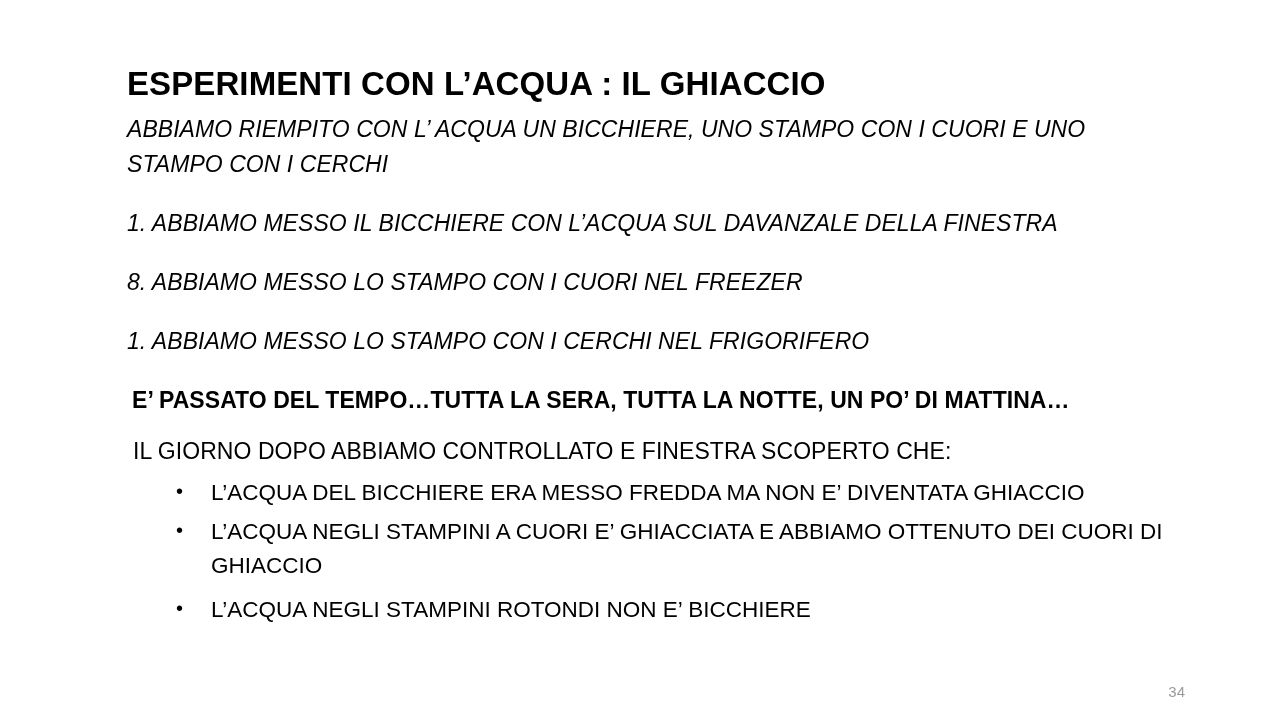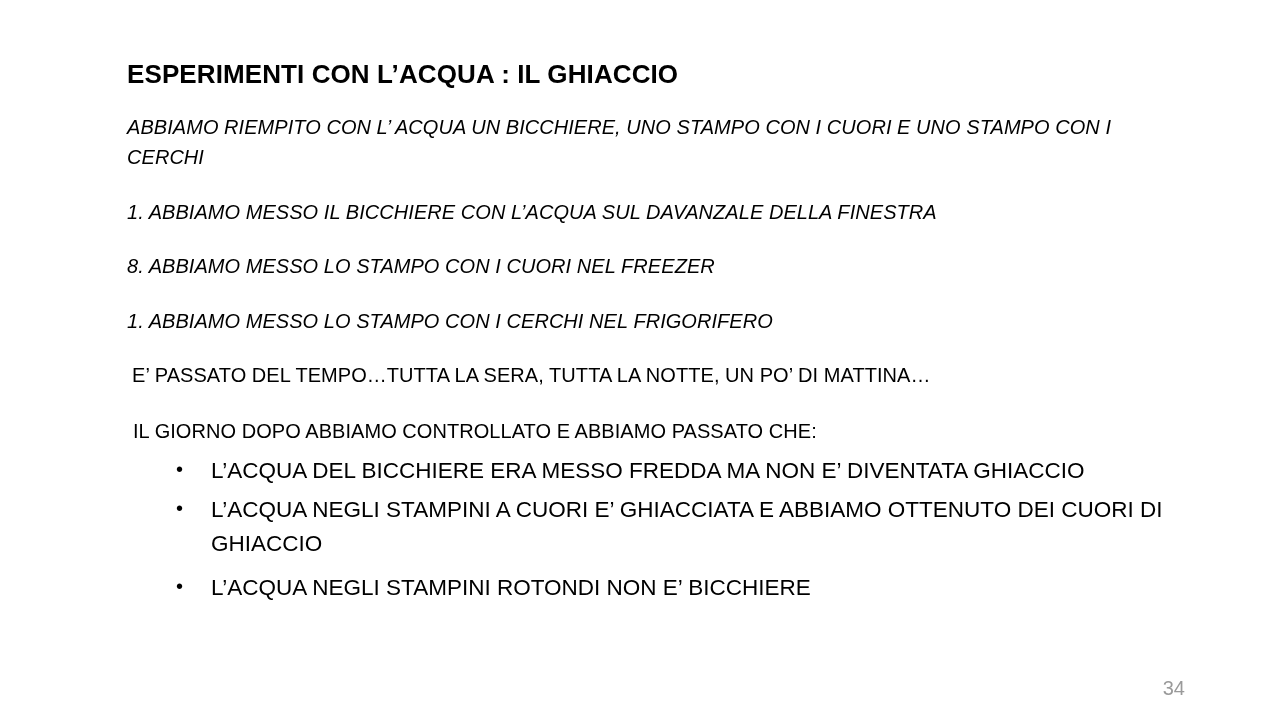--- a/index.html
+++ b/index.html
@@ -19,50 +19,50 @@
     position: relative;
     width: 1280px;
     height: 720px;
     box-sizing: border-box;
   }
   .title {
     position: absolute;
     left: 127px;
     top: 42px;
     width: 1060px;
-    font-size: 26px;
+    font-size: 33px;
     font-weight: bold;
     letter-spacing: 0.1px;
     line-height: 1.2;
   }
   .body-block {
     position: absolute;
     left: 127px;
     top: 112px;
     width: 1035px;
   }
   .para {
-    font-size: 20px;
+    font-size: 23px;
     line-height: 1.52;
     margin: 0 0 22px 0;
     letter-spacing: 0.05px;
   }
   .para.intro {
     font-style: italic;
     width: 1040px;
     margin-bottom: 24px;
   }
   .para.step {
     margin-bottom: 24px;
     font-style: italic;
   }
   .para.emph {
-    font-weight: normal;
+    font-weight: bold;
     margin-left: 5px;
-    margin-bottom: 26px;
+    margin-bottom: 16px;
   }
   .para.lead {
     margin-left: 6px;
     margin-bottom: 7px;
   }
   .bullets {
     list-style: none;
     margin: 0;
     padding: 0;
   }
@@ -82,42 +82,42 @@
     font-size: 20px;
     line-height: 1.5;
   }
   .bullet.spaced {
     margin-bottom: 10px;
   }
   .page-number {
     position: absolute;
     right: 95px;
     bottom: 20px;
-    font-size: 20px;
+    font-size: 15px;
     color: #9a9a9a;
   }
 </style>
 </head>
 <body>
 
 <div class="slide">
 
   <h1 class="title">ESPERIMENTI CON L’ACQUA : IL GHIACCIO</h1>
 
   <div class="body-block">
 
     <p class="para intro">ABBIAMO RIEMPITO CON L’ ACQUA UN BICCHIERE, UNO STAMPO CON I CUORI E UNO STAMPO CON I CERCHI</p>
 
     <p class="para step">1. ABBIAMO MESSO IL BICCHIERE CON L’ACQUA SUL DAVANZALE DELLA FINESTRA</p>
     <p class="para step">8. ABBIAMO MESSO LO STAMPO CON I CUORI NEL FREEZER</p>
     <p class="para step">1. ABBIAMO MESSO LO STAMPO CON I CERCHI NEL FRIGORIFERO</p>
 
     <p class="para emph">E’ PASSATO DEL TEMPO…TUTTA LA SERA, TUTTA LA NOTTE, UN PO’ DI MATTINA…</p>
 
-    <p class="para lead">IL GIORNO DOPO ABBIAMO CONTROLLATO E ABBIAMO PASSATO CHE:</p>
+    <p class="para lead">IL GIORNO DOPO ABBIAMO CONTROLLATO E FINESTRA SCOPERTO CHE:</p>
 
     <ul class="bullets">
       <li class="bullet">
         <span class="dot">•</span>
         <span>L’ACQUA DEL BICCHIERE ERA MESSO FREDDA MA NON E’ DIVENTATA GHIACCIO</span>
       </li>
       <li class="bullet spaced">
         <span class="dot">•</span>
         <span>L’ACQUA NEGLI STAMPINI A CUORI E’ GHIACCIATA E ABBIAMO OTTENUTO DEI CUORI DI GHIACCIO</span>
       </li>

